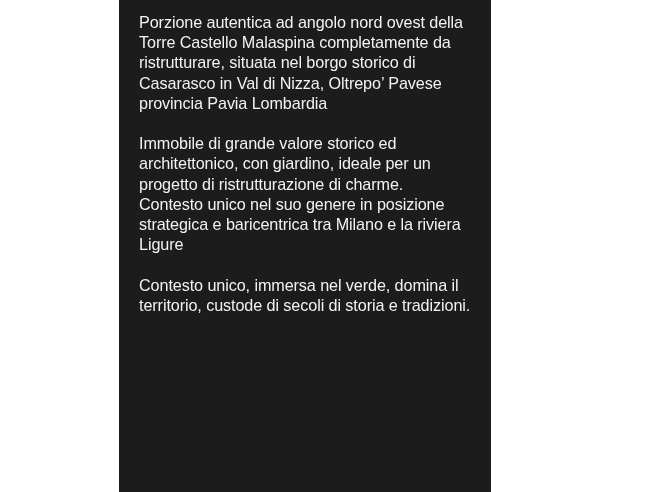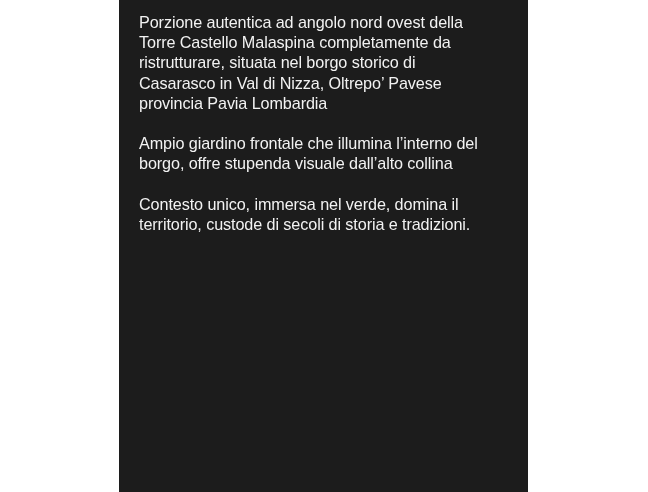--- a/index.html
+++ b/index.html
@@ -7,21 +7,21 @@
       padding: 0;
       width: 648px;
       height: 492px;
       background: #ffffff;
       overflow: hidden;
     }
     .panel {
       position: absolute;
       left: 119px;
       top: 0;
-      width: 409px;
+      width: 372px;
       height: 492px;
       background: #1c1c1c;
     }
     .content {
       position: absolute;
       left: 20px;
       top: 12px;
       width: 385px;
       color: #f2f2f2;
       font-family: "Liberation Sans", sans-serif;
@@ -37,18 +37,22 @@
 </head>
 <body>
 
 <div class="panel">
   <div class="content">
     <p class="para">Porzione autentica ad angolo nord ovest della
 Torre Castello Malaspina completamente da
 ristrutturare, situata nel borgo storico di
 Casarasco in Val di Nizza, Oltrepo’ Pavese
 provincia Pavia Lombardia</p>
-    <p class="para">Ampio giardino frontale che illumina l’interno del
-borgo, offre stupenda visuale dall’alto collina</p>
+    <p class="para">Immobile di grande valore storico ed
+architettonico, con giardino, ideale per un
+progetto di ristrutturazione di charme.
+Contesto unico nel suo genere in posizione
+strategica e baricentrica tra Milano e la riviera
+Ligure</p>
     <p class="para">Contesto unico, immersa nel verde, domina il
 territorio, custode di secoli di storia e tradizioni.</p>
   </div>
 </div>
 
 </body></html>

